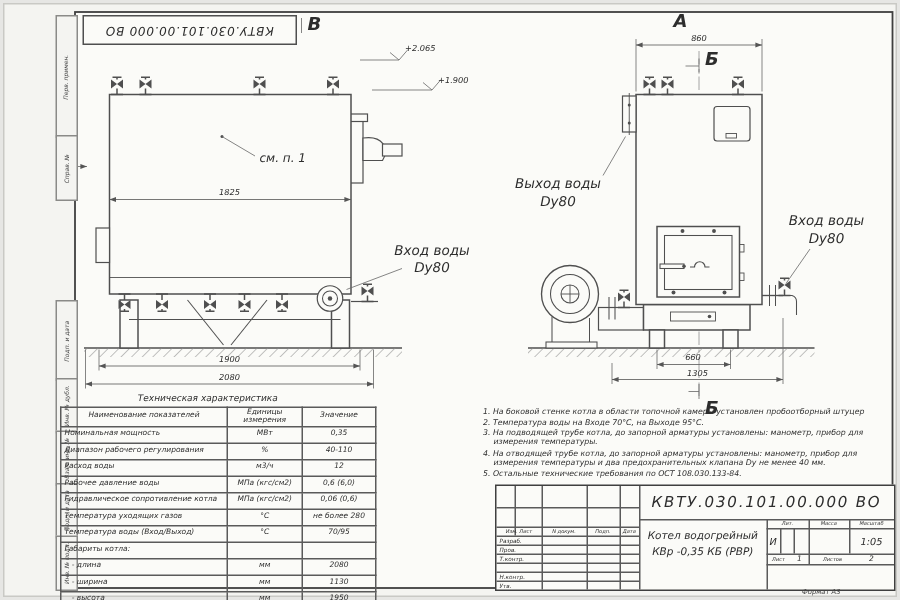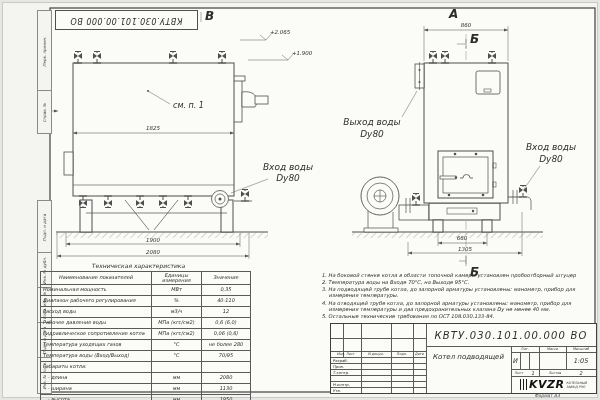--- a/index.html
+++ b/index.html
@@ -358,38 +358,31 @@
   <div class="txt" style="left:60px;top:27px;width:22px;height:6px;font-size:3.4px">Подп.</div>
   <div class="txt" style="left:82px;top:27px;width:13px;height:6px;font-size:3.4px">Дата</div>
 
   <div class="txt lft" style="left:0;top:33px;width:30px;height:6px;font-size:3.8px">Разраб.</div>
   <div class="txt lft" style="left:0;top:39px;width:30px;height:6px;font-size:3.8px">Пров.</div>
   <div class="txt lft" style="left:0;top:45px;width:30px;height:6px;font-size:3.8px">Т.контр.</div>
   <div class="txt lft" style="left:0;top:51px;width:30px;height:6px;font-size:3.8px"></div>
   <div class="txt lft" style="left:0;top:57px;width:30px;height:6px;font-size:3.8px">Н.контр.</div>
   <div class="txt lft" style="left:0;top:63px;width:30px;height:6px;font-size:3.8px">Утв.</div>
 
-  <div class="txt" style="left:95px;top:27px;width:85px;height:12px;font-size:7px">Котел подводящей</div>
+  <div class="txt" style="left:95px;top:27px;width:85px;height:12px;font-size:7px">Котел водогрейный</div>
+  <div class="txt" style="left:95px;top:38px;width:85px;height:12px;font-size:7px">КВр -0,35 КБ (РВР)</div>
 
   <div class="txt" style="left:180px;top:22px;width:28px;height:6px;font-size:3.4px">Лит.</div>
   <div class="txt" style="left:208px;top:22px;width:27px;height:6px;font-size:3.4px">Масса</div>
   <div class="txt" style="left:235px;top:22px;width:30px;height:6px;font-size:3.4px">Масштаб</div>
   <div class="txt" style="left:180px;top:28px;width:9px;height:17px;font-size:6.5px">И</div>
   <div class="txt" style="left:235px;top:28px;width:30px;height:17px;font-size:6.5px">1:05</div>
 
   <div class="txt" style="left:180px;top:45px;width:16px;height:7px;font-size:3.4px">Лист</div>
   <div class="txt" style="left:196px;top:45px;width:12px;height:7px;font-size:5px">1</div>
   <div class="txt" style="left:208px;top:45px;width:32px;height:7px;font-size:3.4px">Листов</div>
   <div class="txt" style="left:240px;top:45px;width:20px;height:7px;font-size:5px">2</div>
 
-  <div class="logo">
-    <div class="bars"></div>
-    <div class="kvzr">KVZR</div>
-    <div class="co">
-      <div>КОТЕЛЬНЫЙ</div>
-      <div>ЗАВОД РЭП</div>
-    </div>
-  </div>
 </div>
 
 <div class="fmt">Формат А3</div>
 
 </div>
 
 </body></html>

